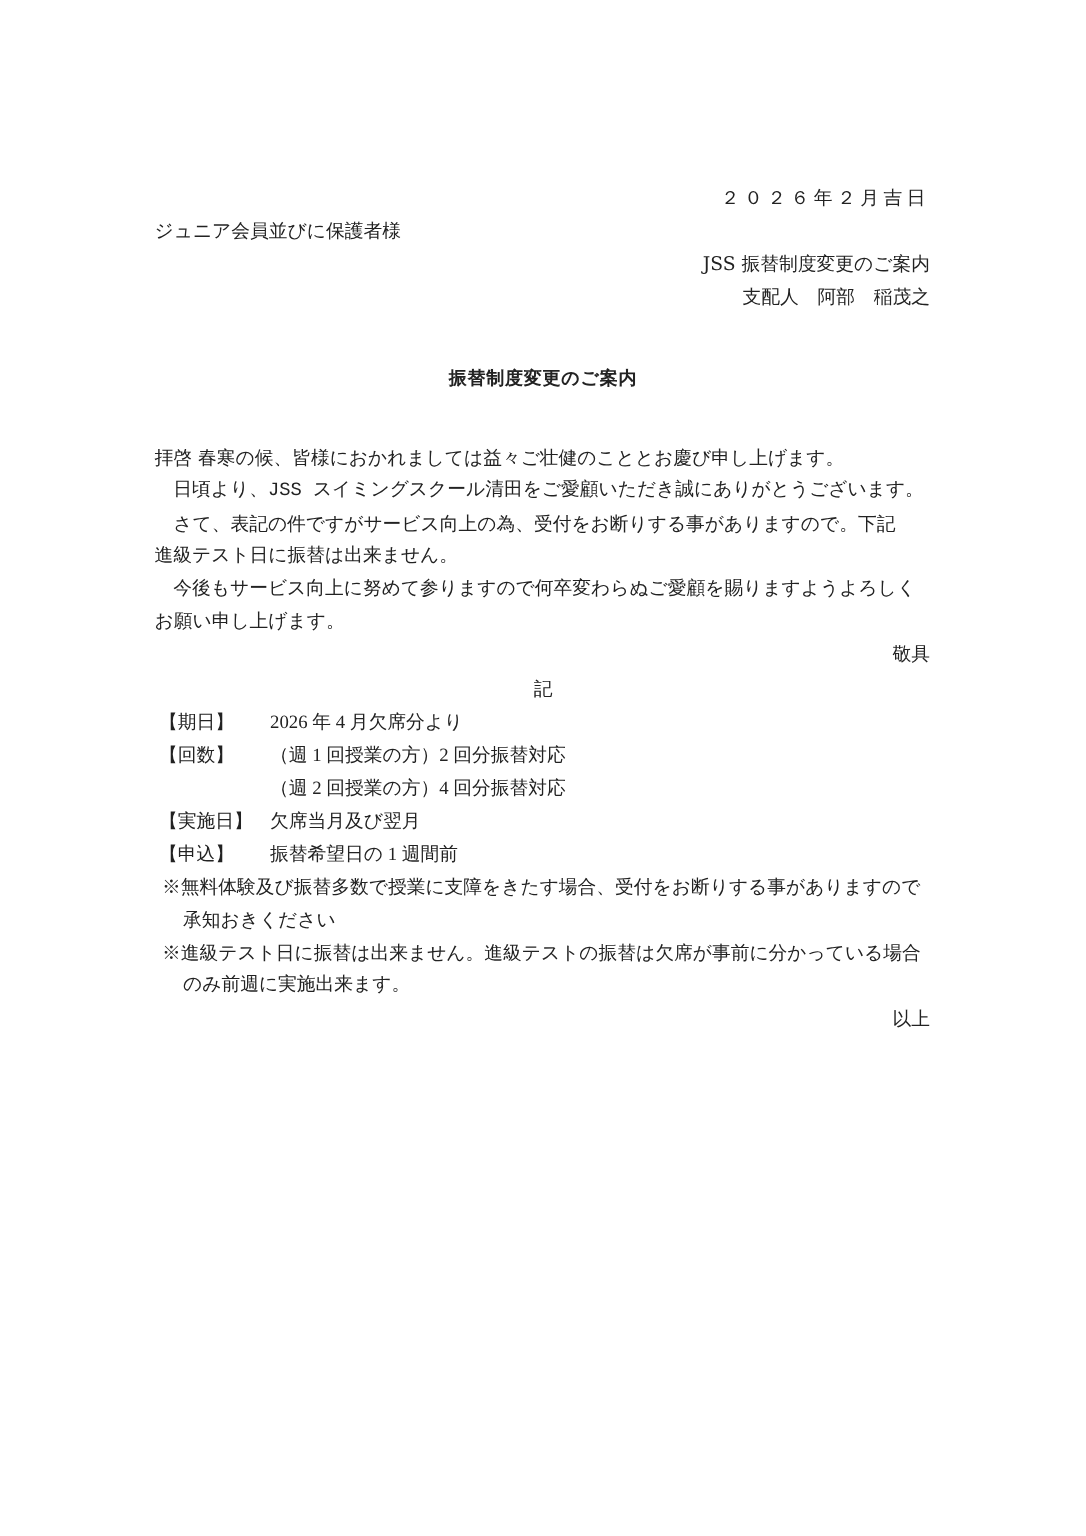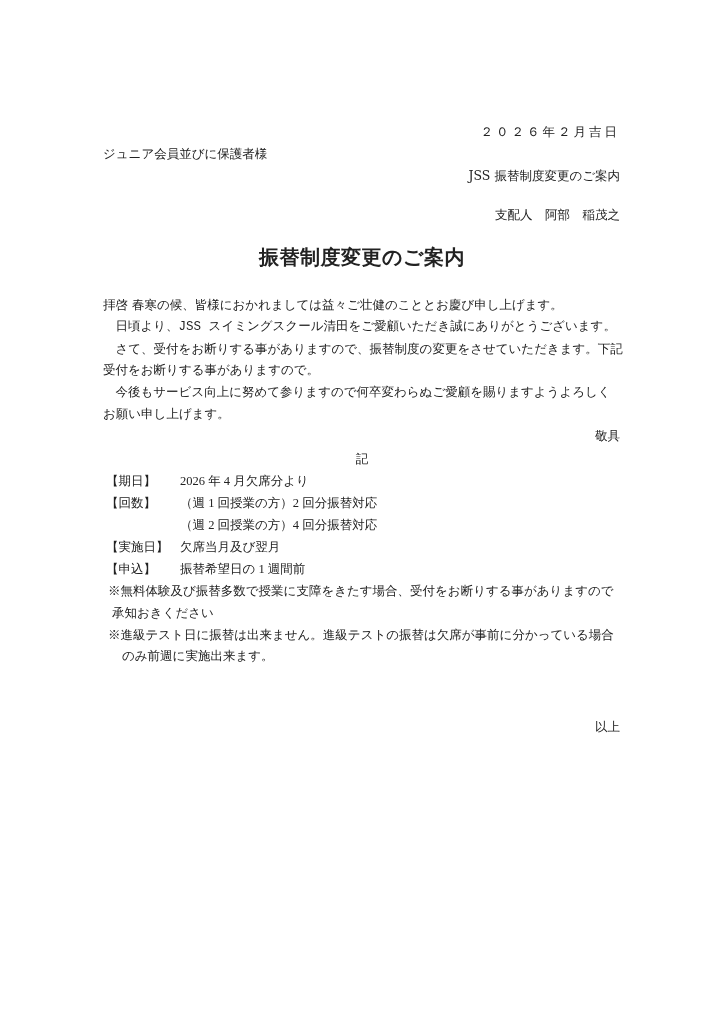--- a/index.html
+++ b/index.html
@@ -2,41 +2,41 @@
 <html><head>
 <meta charset="utf-8">
 <style>
   html, body { margin: 0; padding: 0; background: #ffffff; }
   body { width: 724px; height: 1024px; position: relative; overflow: hidden;
          font-family: "DejaVu Serif", "Liberation Serif", serif; color: #222; font-size: 12.5px; }
   .line { position: absolute; white-space: nowrap; line-height: 16px; }
   .right { right: 104px; text-align: right; }
   .left { left: 103px; }
   .title { position: absolute; left: 0; width: 724px; top: 244px; text-align: center;
-           font-size: 20px; font-weight: bold; letter-spacing: 0.5px; }
+           font-size: 12px; font-weight: bold; letter-spacing: 0.5px; }
   .center { left: 0; width: 724px; text-align: center; }
   .label { position: absolute; left: 106px; }
   .value { position: absolute; left: 180px; font-family: Liberation Serif, serif; }
   .spaced { letter-spacing: 3px; }
 </style>
 </head>
 <body>
 
 <div>
   <div class="line right spaced" style="top:124px;">２０２６年２月吉日</div>
   <div class="line left" style="top:146px;">ジュニア会員並びに保護者様</div>
   <div class="line right" style="top:168px;">JSS 振替制度変更のご案内</div>
-  <div class="line right" style="top:190px;margin-top:17px;">支配人　阿部　稲茂之</div>
+  <div class="line right" style="top:190px;">支配人　阿部　稲茂之</div>
 
   <div class="title">振替制度変更のご案内</div>
 
   <div class="line left" style="top:297px;">拝啓 春寒の候、皆様におかれましては益々ご壮健のこととお慶び申し上げます。</div>
   <div class="line left" style="top:319px;font-family:Liberation Mono, monospace;">　日頃より、JSS スイミングスクール清田をご愛顧いただき誠にありがとうございます。</div>
-  <div class="line left" style="top:341px;">　さて、受付をお断りする事がありますので、振替制度の変更をさせていただきます。下記</div>
-  <div class="line left" style="top:362px;">受付をお断りする事がありますので。</div>
+  <div class="line left" style="top:341px;">　さて、表記の件ですがサービス向上の為、受付をお断りする事がありますので。下記</div>
+  <div class="line left" style="top:362px;">進級テスト日に振替は出来ません。</div>
   <div class="line left" style="top:384px;">　今後もサービス向上に努めて参りますので何卒変わらぬご愛顧を賜りますようよろしく</div>
   <div class="line left" style="top:406px;">お願い申し上げます。</div>
   <div class="line right" style="top:428px;margin-left:14px;">敬具</div>
 
   <div class="line center" style="top:451px;">記</div>
 
   <div class="line" style="top:473px;left:0;width:724px;">
     <span class="label">【期日】</span>
     <span class="value">2026 年 4 月欠席分より</span>
   </div>
@@ -51,18 +51,18 @@
   <div class="line" style="top:539px;left:0;width:724px;">
     <span class="label">【実施日】</span>
     <span class="value">欠席当月及び翌月</span>
   </div>
   <div class="line" style="top:561px;left:0;width:724px;">
     <span class="label">【申込】</span>
     <span class="value">振替希望日の 1 週間前</span>
   </div>
 
   <div class="line" style="top:583px;left:108px;">※無料体験及び振替多数で授業に支障をきたす場合、受付をお断りする事がありますので</div>
-  <div class="line" style="top:605px;left:112px;">承知おきください</div>
+  <div class="line" style="top:605px;left:122px;">承知おきください</div>
   <div class="line" style="top:627px;left:108px;">※進級テスト日に振替は出来ません。進級テストの振替は欠席が事前に分かっている場合</div>
   <div class="line" style="top:649px;left:122px;font-family:Liberation Mono, monospace;">のみ前週に実施出来ます。</div>
 
-  <div class="line right" style="top:671px;margin-top:48px;">以上</div>
+  <div class="line right" style="top:671px;">以上</div>
 </div>
 
 </body></html>

